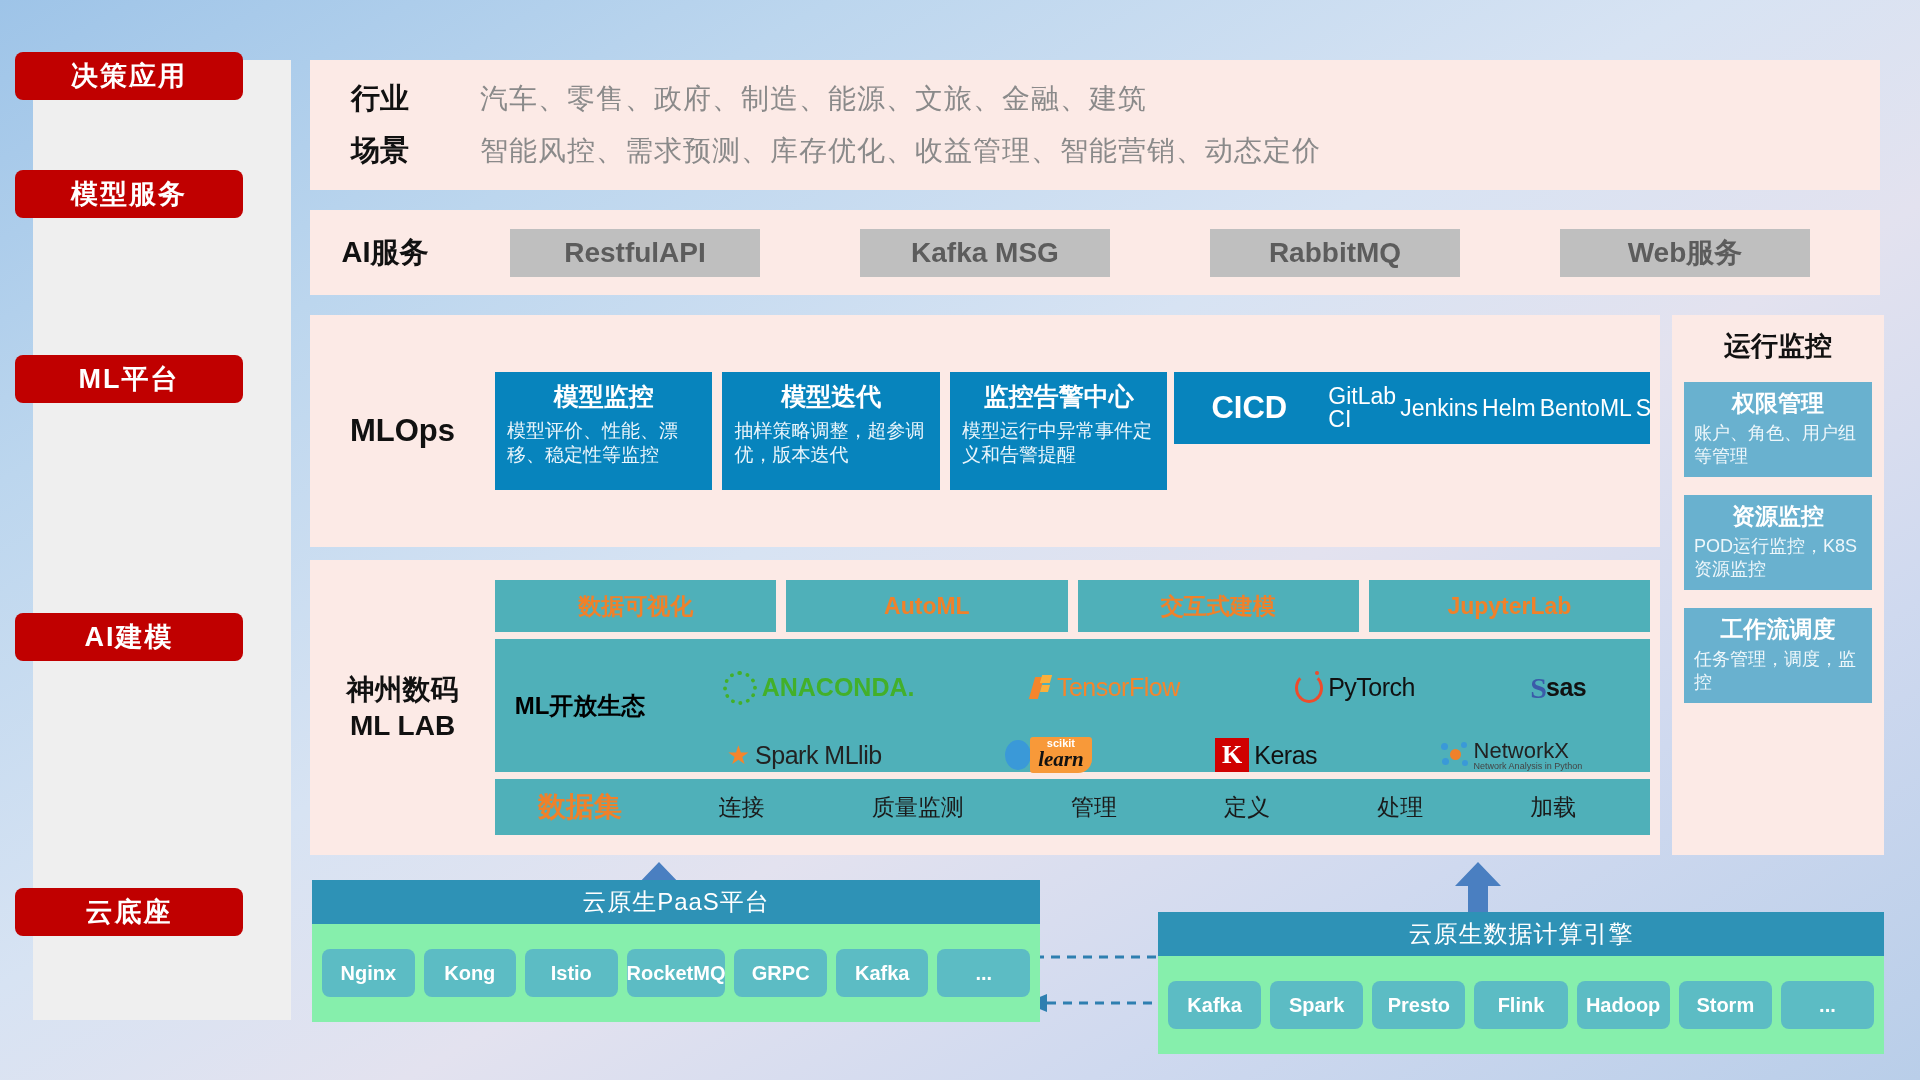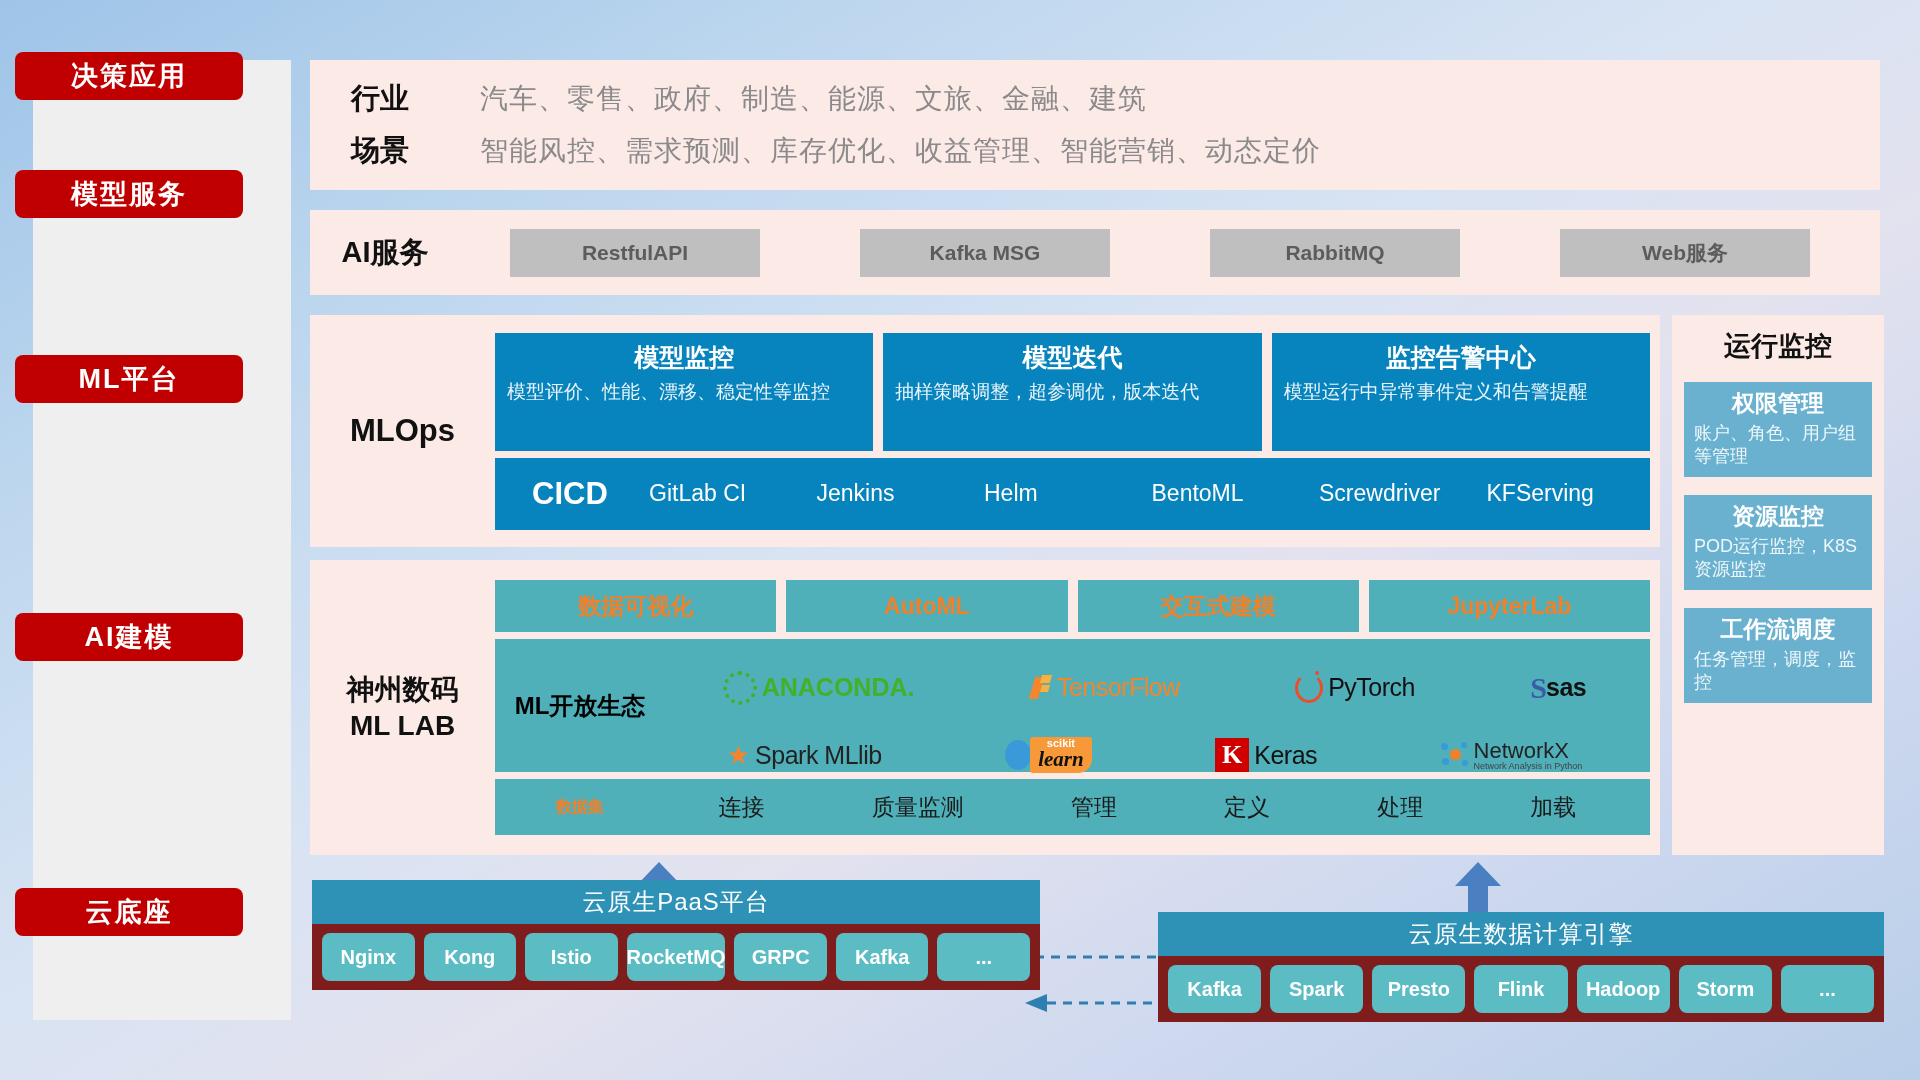--- a/index.html
+++ b/index.html
@@ -34,27 +34,27 @@
   .rowTxt{font-size:28px;color:#8a8a8a;letter-spacing:1px;}
   .tline{display:flex;align-items:center;height:52px;}
 
   
   .panelSvc{left:310px;top:210px;width:1570px;height:85px;display:flex;align-items:center;}
   .svcLbl{font-size:29px;font-weight:bold;color:#111;width:150px;text-align:center;flex:none;}
   .svcWrap{flex:1;display:flex;justify-content:space-around;align-items:center;padding-right:20px;}
   .svcBtn{
     width:250px;height:48px;background:#bfbfbf;color:#5c5c5c;
     display:flex;align-items:center;justify-content:center;
-    font-size:21px;font-weight:bold;text-align:center;
+    font-size:28px;font-weight:bold;text-align:center;
   }
 
   
   .panelOps{left:310px;top:315px;width:1350px;height:232px;display:flex;align-items:center;}
   .opsLbl{font-size:31px;font-weight:bold;color:#111;width:185px;text-align:center;flex:none;}
-  .opsRight{flex:1;display:flex;flex-direction:column;gap:7px;padding-right:10px;}
+  .opsRight{flex:1;display:flex;gap:7px;padding-right:10px;}
   .opsCards{display:flex;gap:10px;}
   .opsCard{flex:1;background:#0784bd;color:#fff;padding:8px 12px 10px;height:118px;box-sizing:border-box;}
   .opsCard h4{margin:0 0 6px;font-size:25px;text-align:center;font-weight:bold;}
   .opsCard p{margin:0;font-size:19px;line-height:1.25;color:#eaf5fb;}
   .cicd{background:#0784bd;height:72px;display:flex;align-items:center;color:#fff;overflow:hidden;}
   .cicd .ttl{font-size:31px;font-weight:bold;width:150px;text-align:center;flex:none;}
   .cicd .item{flex:1;font-size:23px;line-height:1.0;padding-left:4px;}
 
   
   .panelMon{left:1672px;top:315px;width:212px;height:540px;}
@@ -68,21 +68,21 @@
   .labLbl{width:185px;flex:none;text-align:center;font-size:28px;font-weight:bold;color:#111;line-height:1.28;}
   .labRight{flex:1;display:flex;flex-direction:column;gap:7px;padding-right:10px;}
   .labTabs{display:flex;gap:10px;}
   .labTab{flex:1;background:#4fb0b9;height:52px;display:flex;align-items:center;justify-content:center;
           color:#f0812a;font-size:23px;font-weight:bold;}
   .eco{background:#4fb0b9;height:133px;display:flex;align-items:center;}
   .ecoLbl{width:170px;flex:none;text-align:center;color:#000000;font-size:24px;font-weight:bold;}
   .ecoLogos{flex:1;display:flex;flex-direction:column;justify-content:center;gap:2px;height:100%;padding-right:6px;margin-top:32px;}
   .logoRow{display:flex;align-items:center;justify-content:space-around;height:50%;}
   .ds{background:#4fb0b9;height:56px;display:flex;align-items:center;}
-  .dsLbl{width:170px;flex:none;text-align:center;color:#f0812a;font-size:16px;font-weight:bold;}
+  .dsLbl{width:170px;flex:none;text-align:center;color:#f0812a;font-size:28px;font-weight:bold;}
   .dsItems{flex:1;display:flex;justify-content:space-around;align-items:center;padding-right:20px;}
   .dsItems span{font-size:23px;color:#1a1a1a;}
 
   
   .lg{display:flex;align-items:center;gap:5px;}
   .lgtxt{font-size:25px;font-weight:400;letter-spacing:-.5px;}
   .tf-ico{width:22px;height:26px;position:relative;}
   .tf-ico i{position:absolute;background:#f5852c;}
   .tf-ico i:nth-child(1){left:2px;top:2px;width:9px;height:22px;transform:skewX(-16deg);}
   .tf-ico i:nth-child(2){left:11px;top:0px;width:10px;height:8px;transform:skewX(-16deg);background:#fbb03b;}
@@ -103,21 +103,21 @@
   .nx-ico b{position:absolute;border-radius:50%;background:#3a99d8;}
   .nx-ico b.o{background:#f0812a;}
   .nx-txt{display:flex;flex-direction:column;line-height:1;}
   .nx-txt .a{font-size:22px;color:#222;}
   .nx-txt .b{font-size:9px;color:#444;}
 
   
   .cbox{position:absolute;}
   .cbar{height:44px;background:#2e92b6;color:#fff;display:flex;align-items:center;justify-content:center;
         font-size:24px;letter-spacing:1px;}
-  .cbody{background:#7f1d1d;padding:9px 10px;display:flex;gap:9px;}
+  .cbody{background:#86efac;padding:25px 10px;display:flex;gap:9px;}
   .ctile{flex:1;background:#5cbcc4;border-radius:8px;color:#fff;font-size:20px;font-weight:bold;
          display:flex;align-items:center;justify-content:center;height:48px;text-align:center;line-height:1.05;}
   .arrowUp{position:absolute;width:46px;height:58px;}
   .arrowUp svg{display:block}
   .dashwrap{position:absolute;left:1021px;top:935px;width:176px;height:90px;}
 </style>
 </head>
 <body>
 
 <div class="canvas">

